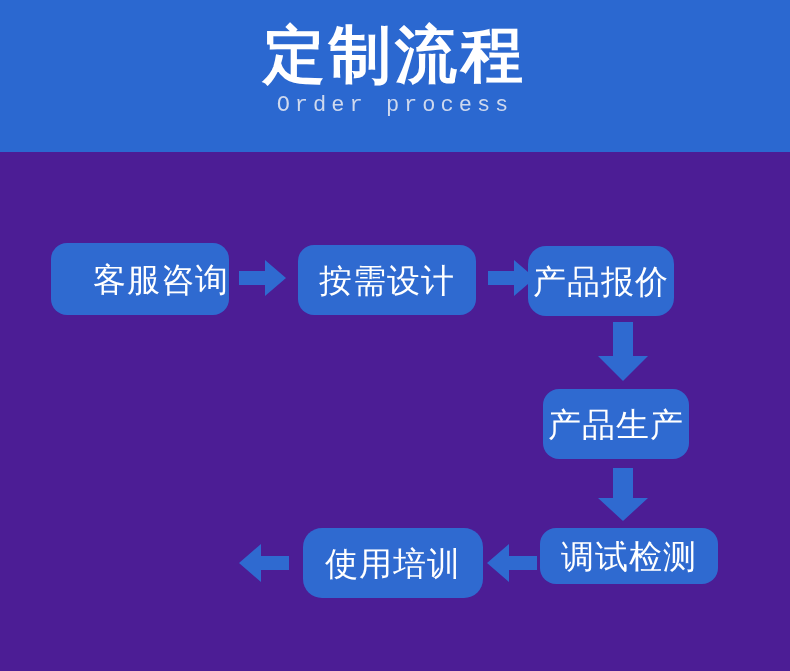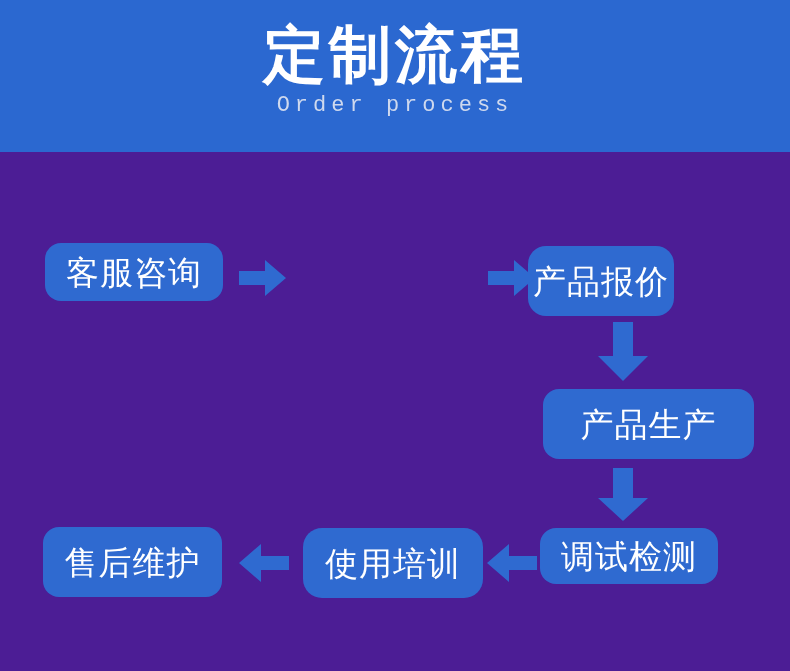--- a/index.html
+++ b/index.html
@@ -78,24 +78,24 @@
     font-family: "DejaVu Sans", "Liberation Sans", sans-serif;
     font-size: 33px;
     font-weight: normal;
     letter-spacing: 1px;
     line-height: 1;
     white-space: nowrap;
     color: #ffffff;
   }
 
   
-  #node-0 { left: 45px;  top: 243px; width: 178px; height: 58px; }
+  #node-0 { left: 51px;  top: 243px; width: 178px; height: 72px; justify-content: flex-end; }
   #node-1 { left: 298px; top: 245px; width: 178px; height: 70px; }
   #node-2 { left: 528px; top: 246px; width: 146px; height: 70px; border-radius: 18px; }
-  #node-3 { left: 543px; top: 389px; width: 211px; height: 70px; }
+  #node-3 { left: 543px; top: 389px; width: 146px; height: 70px; }
   #node-4 { left: 540px; top: 528px; width: 178px; height: 56px; }
   #node-5 { left: 303px; top: 528px; width: 180px; height: 70px; border-radius: 19px; }
   #node-6 { left: 43px;  top: 527px; width: 179px; height: 70px; }
 
   
   .arrow {
     position: absolute;
     line-height: 0;
   }
   .arrow svg { display: block; }
@@ -114,40 +114,40 @@
 
   <div id="header-band">
     <div id="header-title">定制流程</div>
     <div id="header-subtitle">Order process</div>
   </div>
 
   <div class="node" id="node-0">
     <span class="node-label">客服咨询</span>
   </div>
 
+  <div class="node" id="node-1">
+    <span class="node-label">按需设计</span>
+  </div>
 
   <div class="node" id="node-2">
     <span class="node-label">产品报价</span>
   </div>
 
   <div class="node" id="node-3">
     <span class="node-label">产品生产</span>
   </div>
 
   <div class="node" id="node-4">
     <span class="node-label">调试检测</span>
   </div>
 
   <div class="node" id="node-5">
     <span class="node-label">使用培训</span>
   </div>
 
-  <div class="node" id="node-6">
-    <span class="node-label">售后维护</span>
-  </div>
 
   <div class="arrow" id="arrow-0">
     <svg width="48" height="38" viewBox="0 0 48 38" xmlns="http://www.w3.org/2000/svg">
       <path d="M0 12 L26 12 L26 1 L47 19 L26 37 L26 26 L0 26 Z" fill="#2f6ad0"></path>
     </svg>
   </div>
 
   <div class="arrow" id="arrow-1">
     <svg width="48" height="38" viewBox="0 0 48 38" xmlns="http://www.w3.org/2000/svg">
       <path d="M0 12 L26 12 L26 1 L47 19 L26 37 L26 26 L0 26 Z" fill="#2f6ad0"></path>

